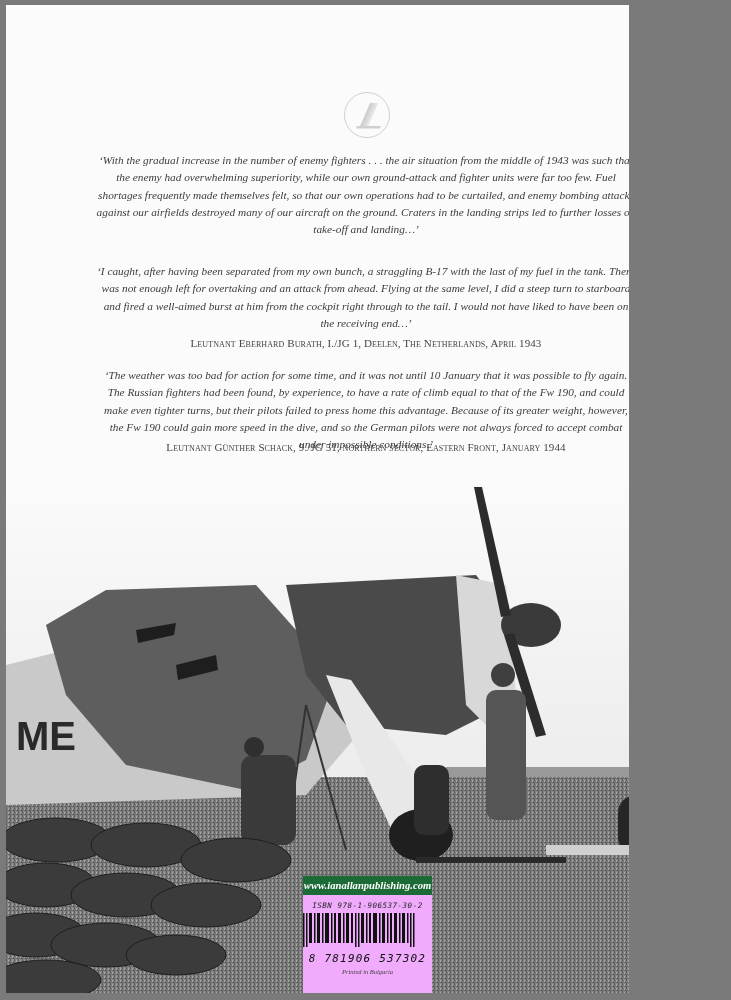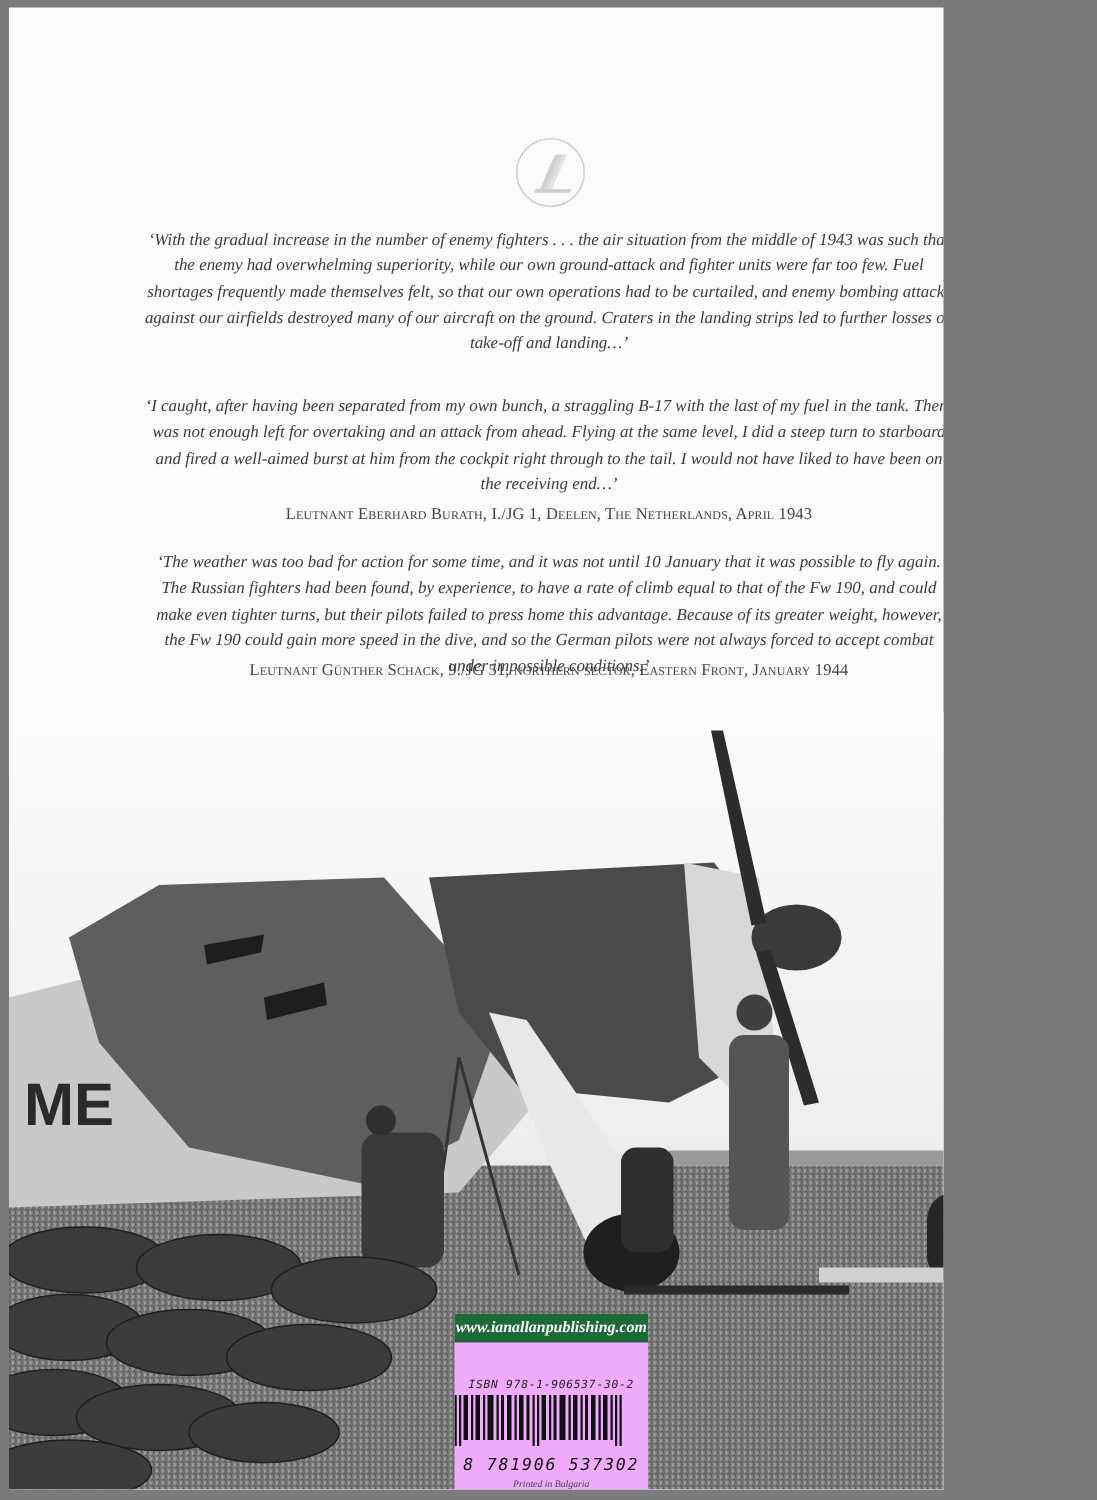--- a/index.html
+++ b/index.html
@@ -39,21 +39,21 @@
     font-style: italic;
   }
   .url-band {
     background: #1c6b36; color: #fff;
     font-family: "Liberation Serif", serif; font-weight: bold;
     font-size: 10.6px; text-align: center; height: 19px; line-height: 19px;
     white-space: nowrap; overflow: hidden;
   }
   .isbn-text {
     font-family: "DejaVu Sans Mono", monospace; font-size: 7.5px; color: #222;
-    text-align: center; margin-top: 23px; letter-spacing: 0.5px;
+    text-align: center; margin-top: 6px; letter-spacing: 0.5px;
   }
   .barcode {
     margin: 3px auto 0; width: 112px; height: 34px; position: relative;
   }
   .ean {
     font-family: "DejaVu Sans Mono", monospace; font-size: 11px; color: #111;
     text-align: center; letter-spacing: 1.2px; margin-top: 1px;
   }
   .printed {
     font-size: 6.5px; color: #444; text-align: center; margin-top: 3px;

